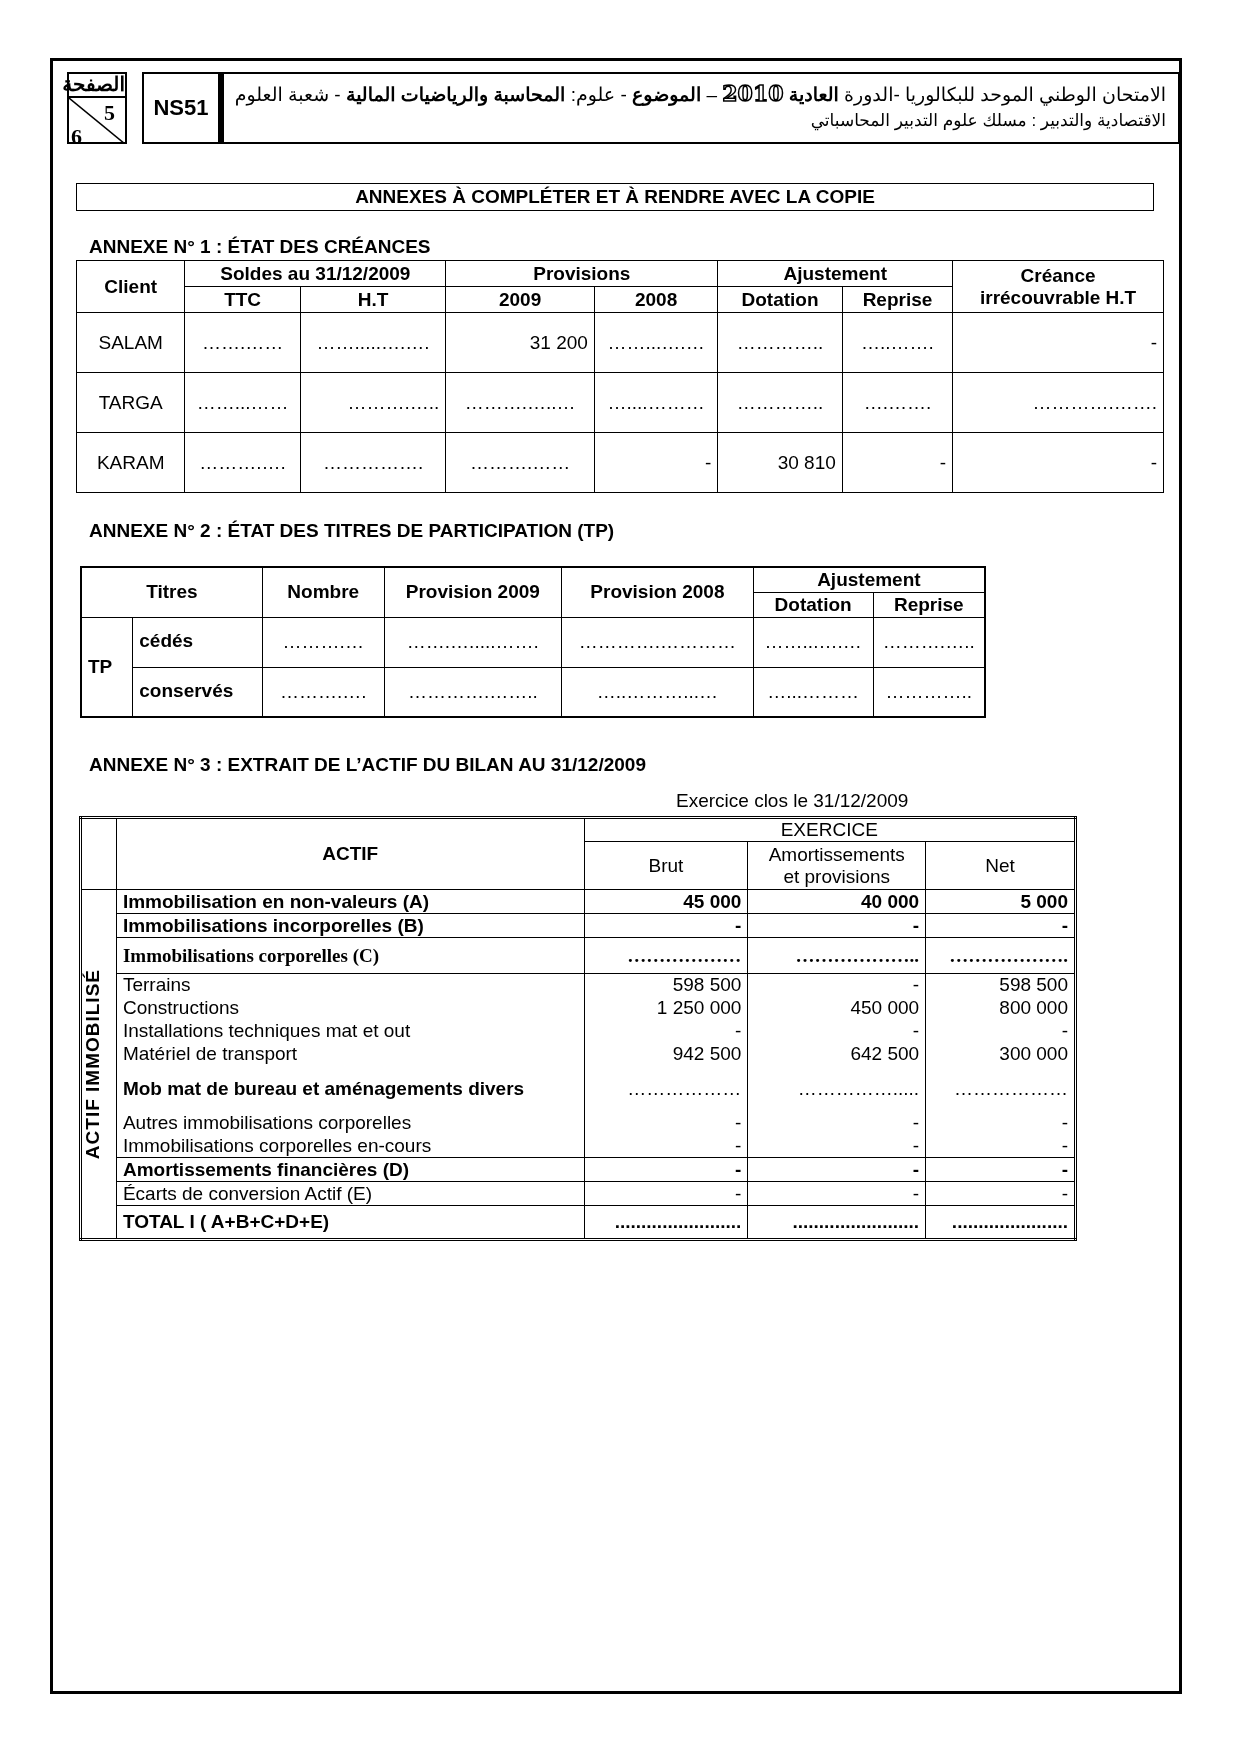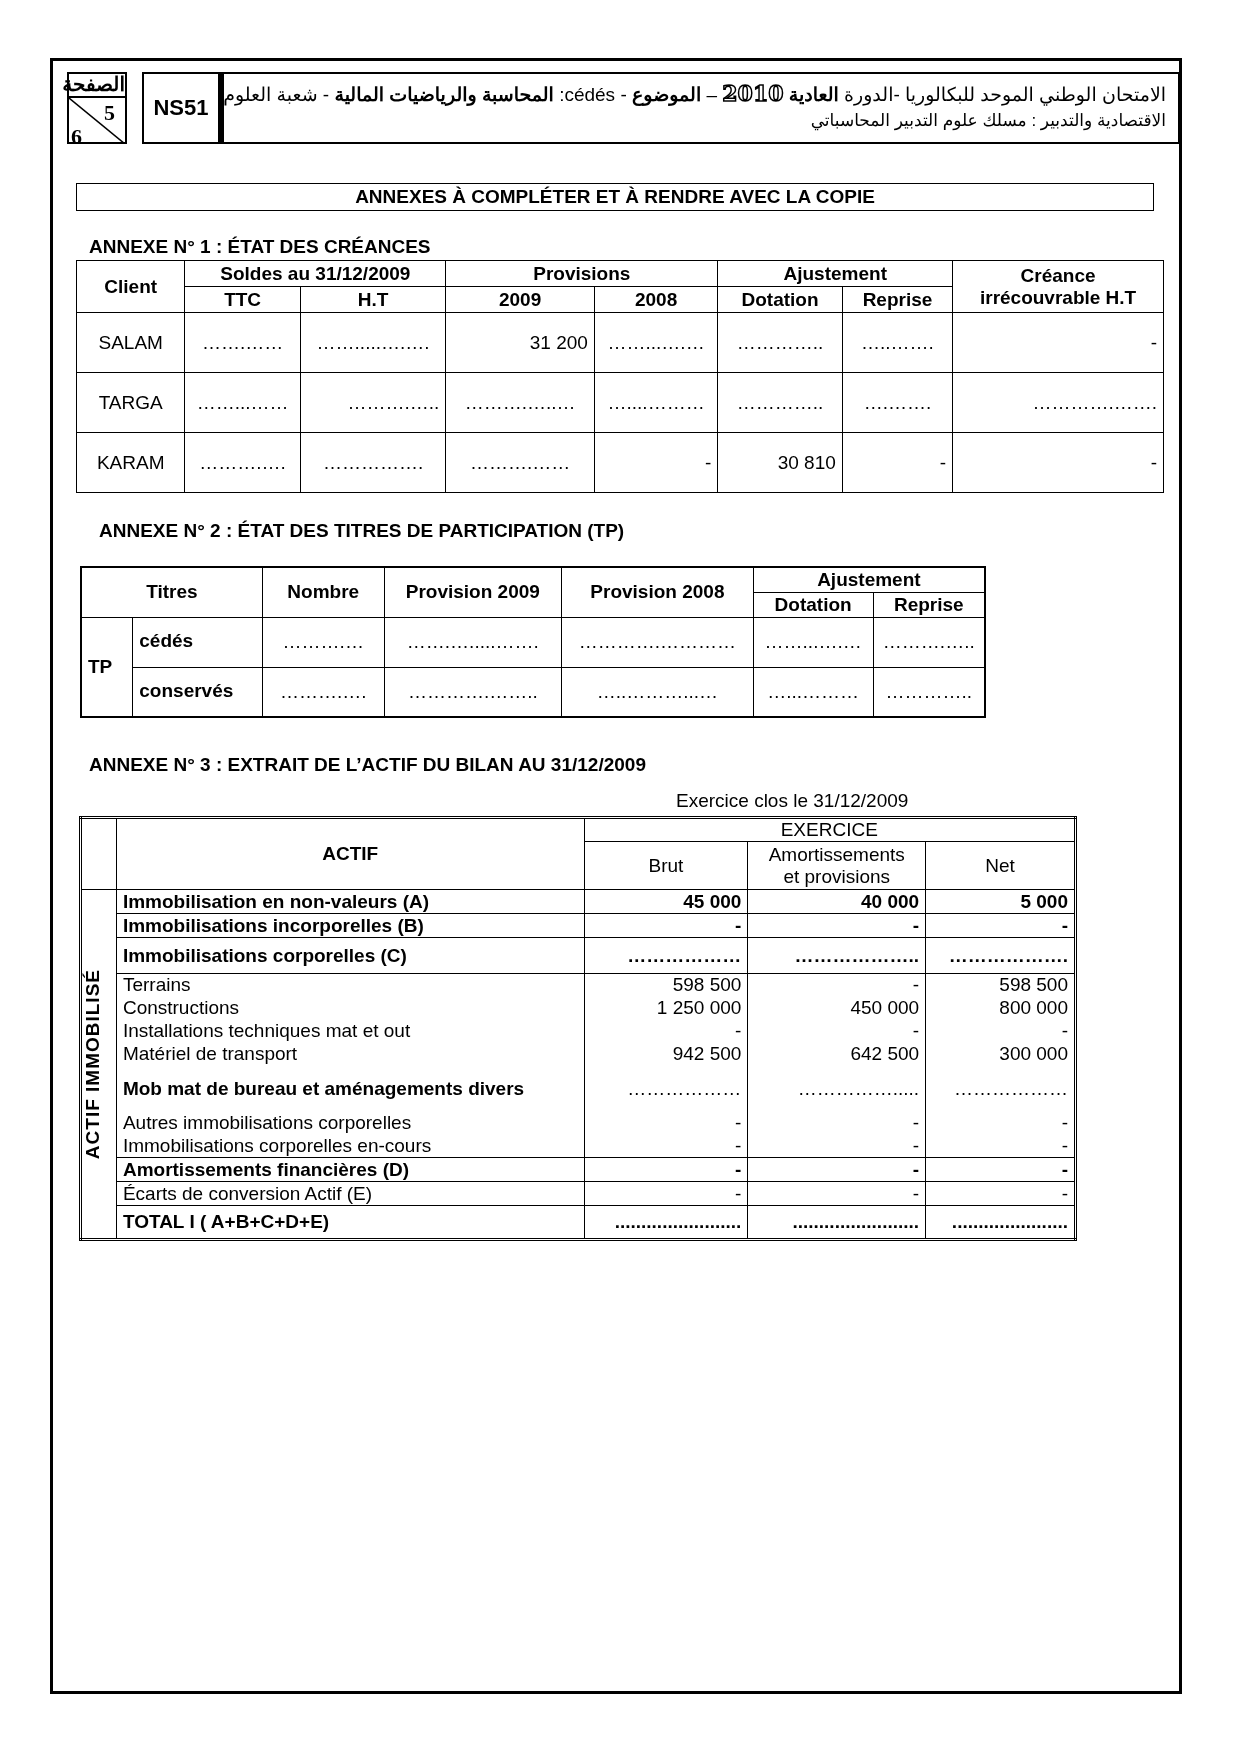--- a/index.html
+++ b/index.html
@@ -43,21 +43,21 @@
   <div class="nums">
     <svg width="60" height="46">
         <line x1="0" y1="0" x2="56" y2="46" stroke="#000" stroke-width="1.5"></line>
       </svg>
     <span class="n5">5</span>
     <span class="n6">6</span>
   </div>
 </div>
 <div class="hdr-code">NS51</div>
 <div class="hdr-title">
-  <div class="l1"><span>الامتحان الوطني الموحد للبكالوريا -الدورة </span><b>العادية</b> <span class="yr">2010</span><span> – </span><b>الموضوع</b><span> - cédés: </span><b>المحاسبة والرياضيات المالية</b><span> - شعبة العلوم</span></div>
+  <div class="l1"><span>الامتحان الوطني الموحد للبكالوريا -الدورة </span><b>العادية</b> <span class="yr">2010</span><span> – </span><b>الموضوع</b><span> - علوم: </span><b>المحاسبة والرياضيات المالية</b><span> - شعبة العلوم</span></div>
   <div class="l2">الاقتصادية والتدبير : مسلك علوم التدبير المحاسباتي</div>
 </div>
 
 <div class="banner">ANNEXES À COMPLÉTER ET À RENDRE AVEC LA COPIE</div>
 
 <div class="sec-title" style="top:236px;">ANNEXE N° 1 : ÉTAT DES CRÉANCES</div>
 <table class="t1">
   <colgroup>
       <col style="width:108px">
       <col style="width:115px">
@@ -110,21 +110,21 @@
     <td class="c">…………….</td>
     <td class="c">……….……</td>
     <td class="r">-</td>
     <td class="r">30 810</td>
     <td class="r">-</td>
     <td class="r">-</td>
   </tr>
 </tbody>
   </table>
 
-<div class="sec-title" style="top:520px;margin-left:10px;">ANNEXE N° 2 : ÉTAT DES TITRES DE PARTICIPATION (TP)</div>
+<div class="sec-title" style="top:520px;">ANNEXE N° 2 : ÉTAT DES TITRES DE PARTICIPATION (TP)</div>
 <table class="t2" style="border:2.5px solid #000;">
   <colgroup>
       <col style="width:52px">
       <col style="width:130px">
       <col style="width:122px">
       <col style="width:178px">
       <col style="width:192px">
       <col style="width:120px">
       <col style="width:112px">
     </colgroup>
@@ -189,21 +189,21 @@
     <td class="r">45 000</td>
     <td class="r">40 000</td>
     <td class="r">5 000</td>
   </tr>
   <tr class="bold" style="height:24px;">
     <td>Immobilisations incorporelles (B)</td>
     <td class="r">-</td>
     <td class="r">-</td>
     <td class="r">-</td>
   </tr>
-  <tr class="bold" style="height:36px;">
+  <tr class="bold" style="height:36px;font-family:Liberation Serif, serif;">
     <td>Immobilisations corporelles (C)</td>
     <td class="r">………………</td>
     <td class="r">………………..</td>
     <td class="r">……………….</td>
   </tr>
   <tr class="nb" style="height:23px;">
     <td style="border-top:1.5px solid #000;">Terrains</td>
     <td class="r" style="border-top:1.5px solid #000;">598 500</td>
     <td class="r" style="border-top:1.5px solid #000;">-</td>
     <td class="r" style="border-top:1.5px solid #000;">598 500</td>

